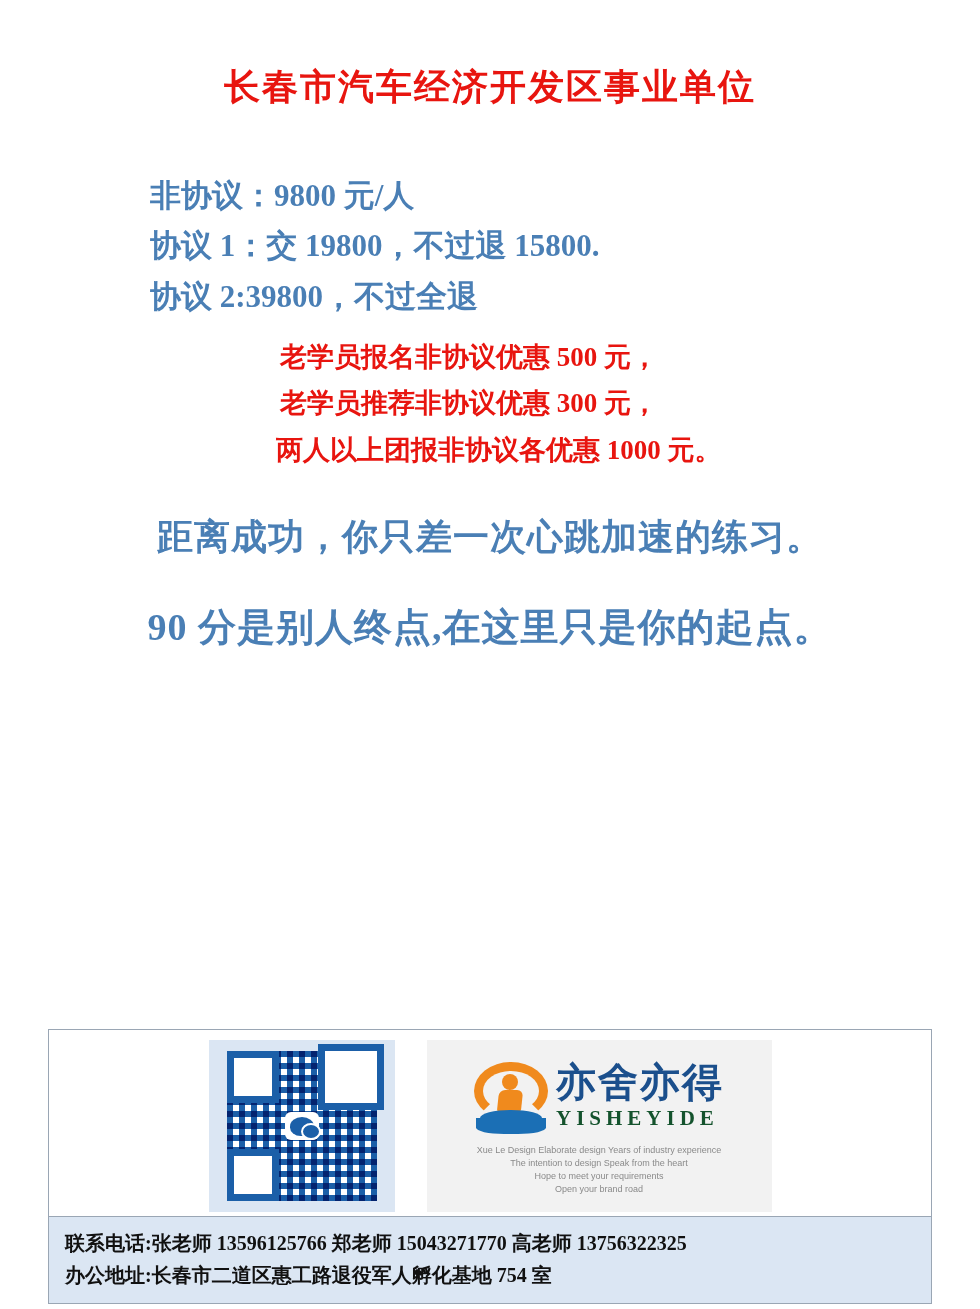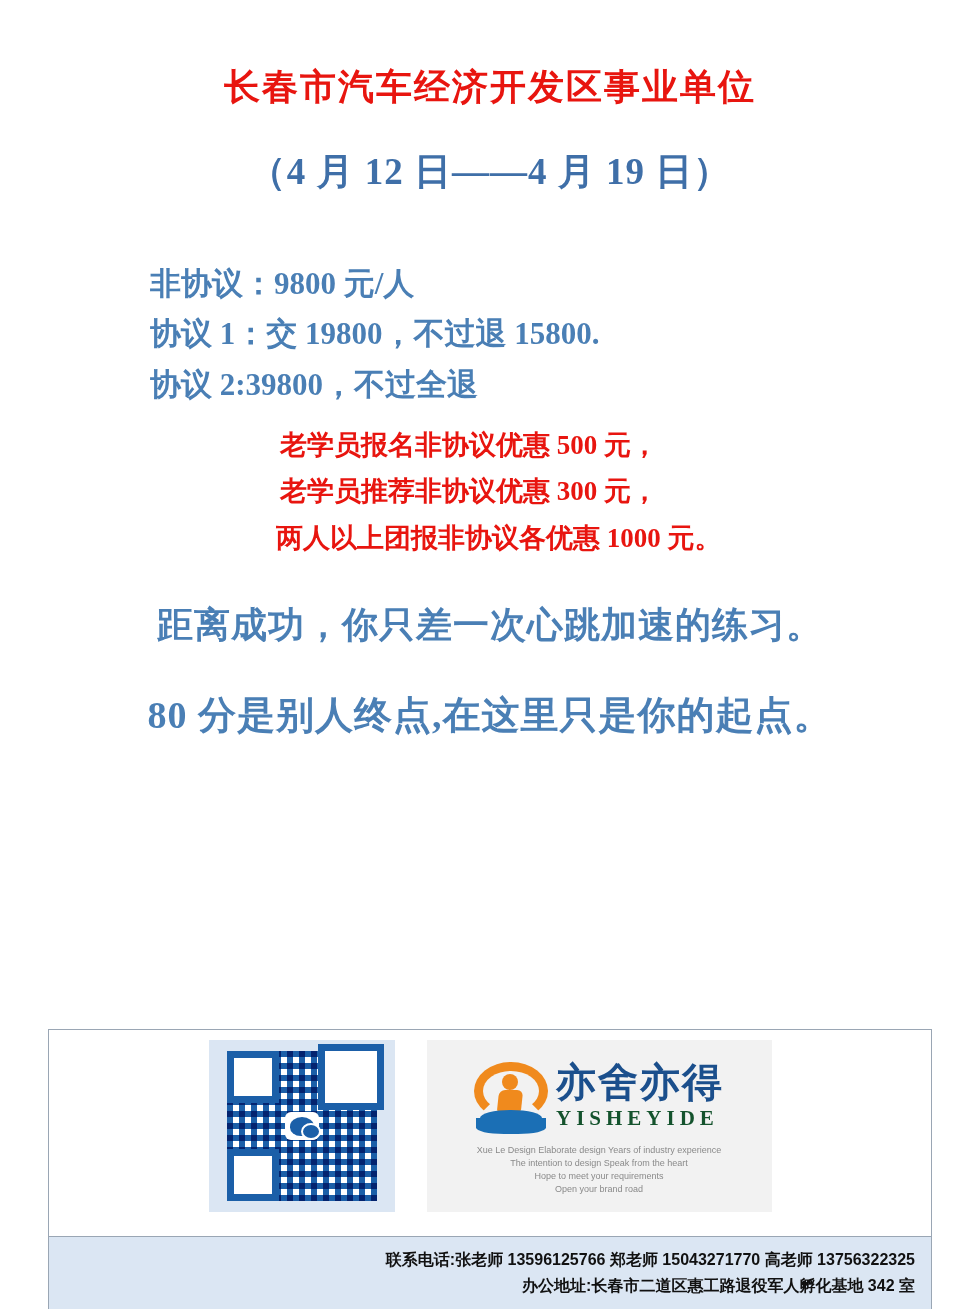--- a/index.html
+++ b/index.html
@@ -103,21 +103,21 @@
     width: 884px;
     border: 1px solid #9aa6b4;
     box-sizing: border-box;
     background: #ffffff;
   }
   .media-row {
     display: flex;
     align-items: center;
     justify-content: center;
     gap: 32px;
-    padding: 10px 0 24px 0;
+    padding: 10px 0 4px 0;
     background: #ffffff;
   }
 
   
   .qr-wrap {
     width: 186px;
     height: 172px;
     background: #dbe6f3;
     display: flex;
     align-items: center;
@@ -262,51 +262,49 @@
     line-height: 1.45;
   }
 
   
   .contact-bar {
     background: #dbe6f3;
     border-top: 1px solid #9aa6b4;
     padding: 10px 16px 12px 16px;
   }
   .contact-line {
-    font-family: Liberation Sans, sans-serif;
-    font-size: 16px;
+    font-family: Liberation Serif, serif;
+    font-size: 20px;
     font-weight: bold;
     color: #111111;
     line-height: 1.6;
     white-space: nowrap;
-    text-align: right;
   }
 </style>
 </head>
 <body>
 
 <div class="poster">
 
   <div class="title-1">长春市汽车经济开发区事业单位</div>
-  <div class="subtitle-date">（4 月 12 日——4 月 19 日）</div>
 
   <div class="price-block">
     <div class="price-line">非协议：9800 元/人</div>
     <div class="price-line">协议 1：交 19800，不过退 15800.</div>
     <div class="price-line">协议 2:39800，不过全退</div>
   </div>
 
   <div class="discount-block">
     <div class="discount-line indent-1">老学员报名非协议优惠 500 元，</div>
     <div class="discount-line indent-2">老学员推荐非协议优惠 300 元，</div>
     <div class="discount-line indent-3">两人以上团报非协议各优惠 1000 元。</div>
   </div>
 
   <div class="slogan slogan-1">距离成功，你只差一次心跳加速的练习。</div>
-  <div class="slogan slogan-2">80 分是别人终点,在这里只是你的起点。</div>
+  <div class="slogan slogan-2">90 分是别人终点,在这里只是你的起点。</div>
 
   <div class="footer-card">
 
     <div class="media-row">
 
       <div class="qr-wrap">
         <div class="qr">
           <div class="qr-center">
             <div class="wechat-dot"></div>
           </div>
@@ -331,18 +329,18 @@
           <div>The intention to design  Speak from the heart</div>
           <div>Hope to meet your requirements</div>
           <div>Open your brand road</div>
         </div>
       </div>
 
     </div>
 
     <div class="contact-bar">
       <div class="contact-line">联系电话:张老师 13596125766 郑老师 15043271770 高老师 13756322325</div>
-      <div class="contact-line">办公地址:长春市二道区惠工路退役军人孵化基地 342 室</div>
+      <div class="contact-line">办公地址:长春市二道区惠工路退役军人孵化基地 754 室</div>
     </div>
 
   </div>
 
 </div>
 
 </body></html>

